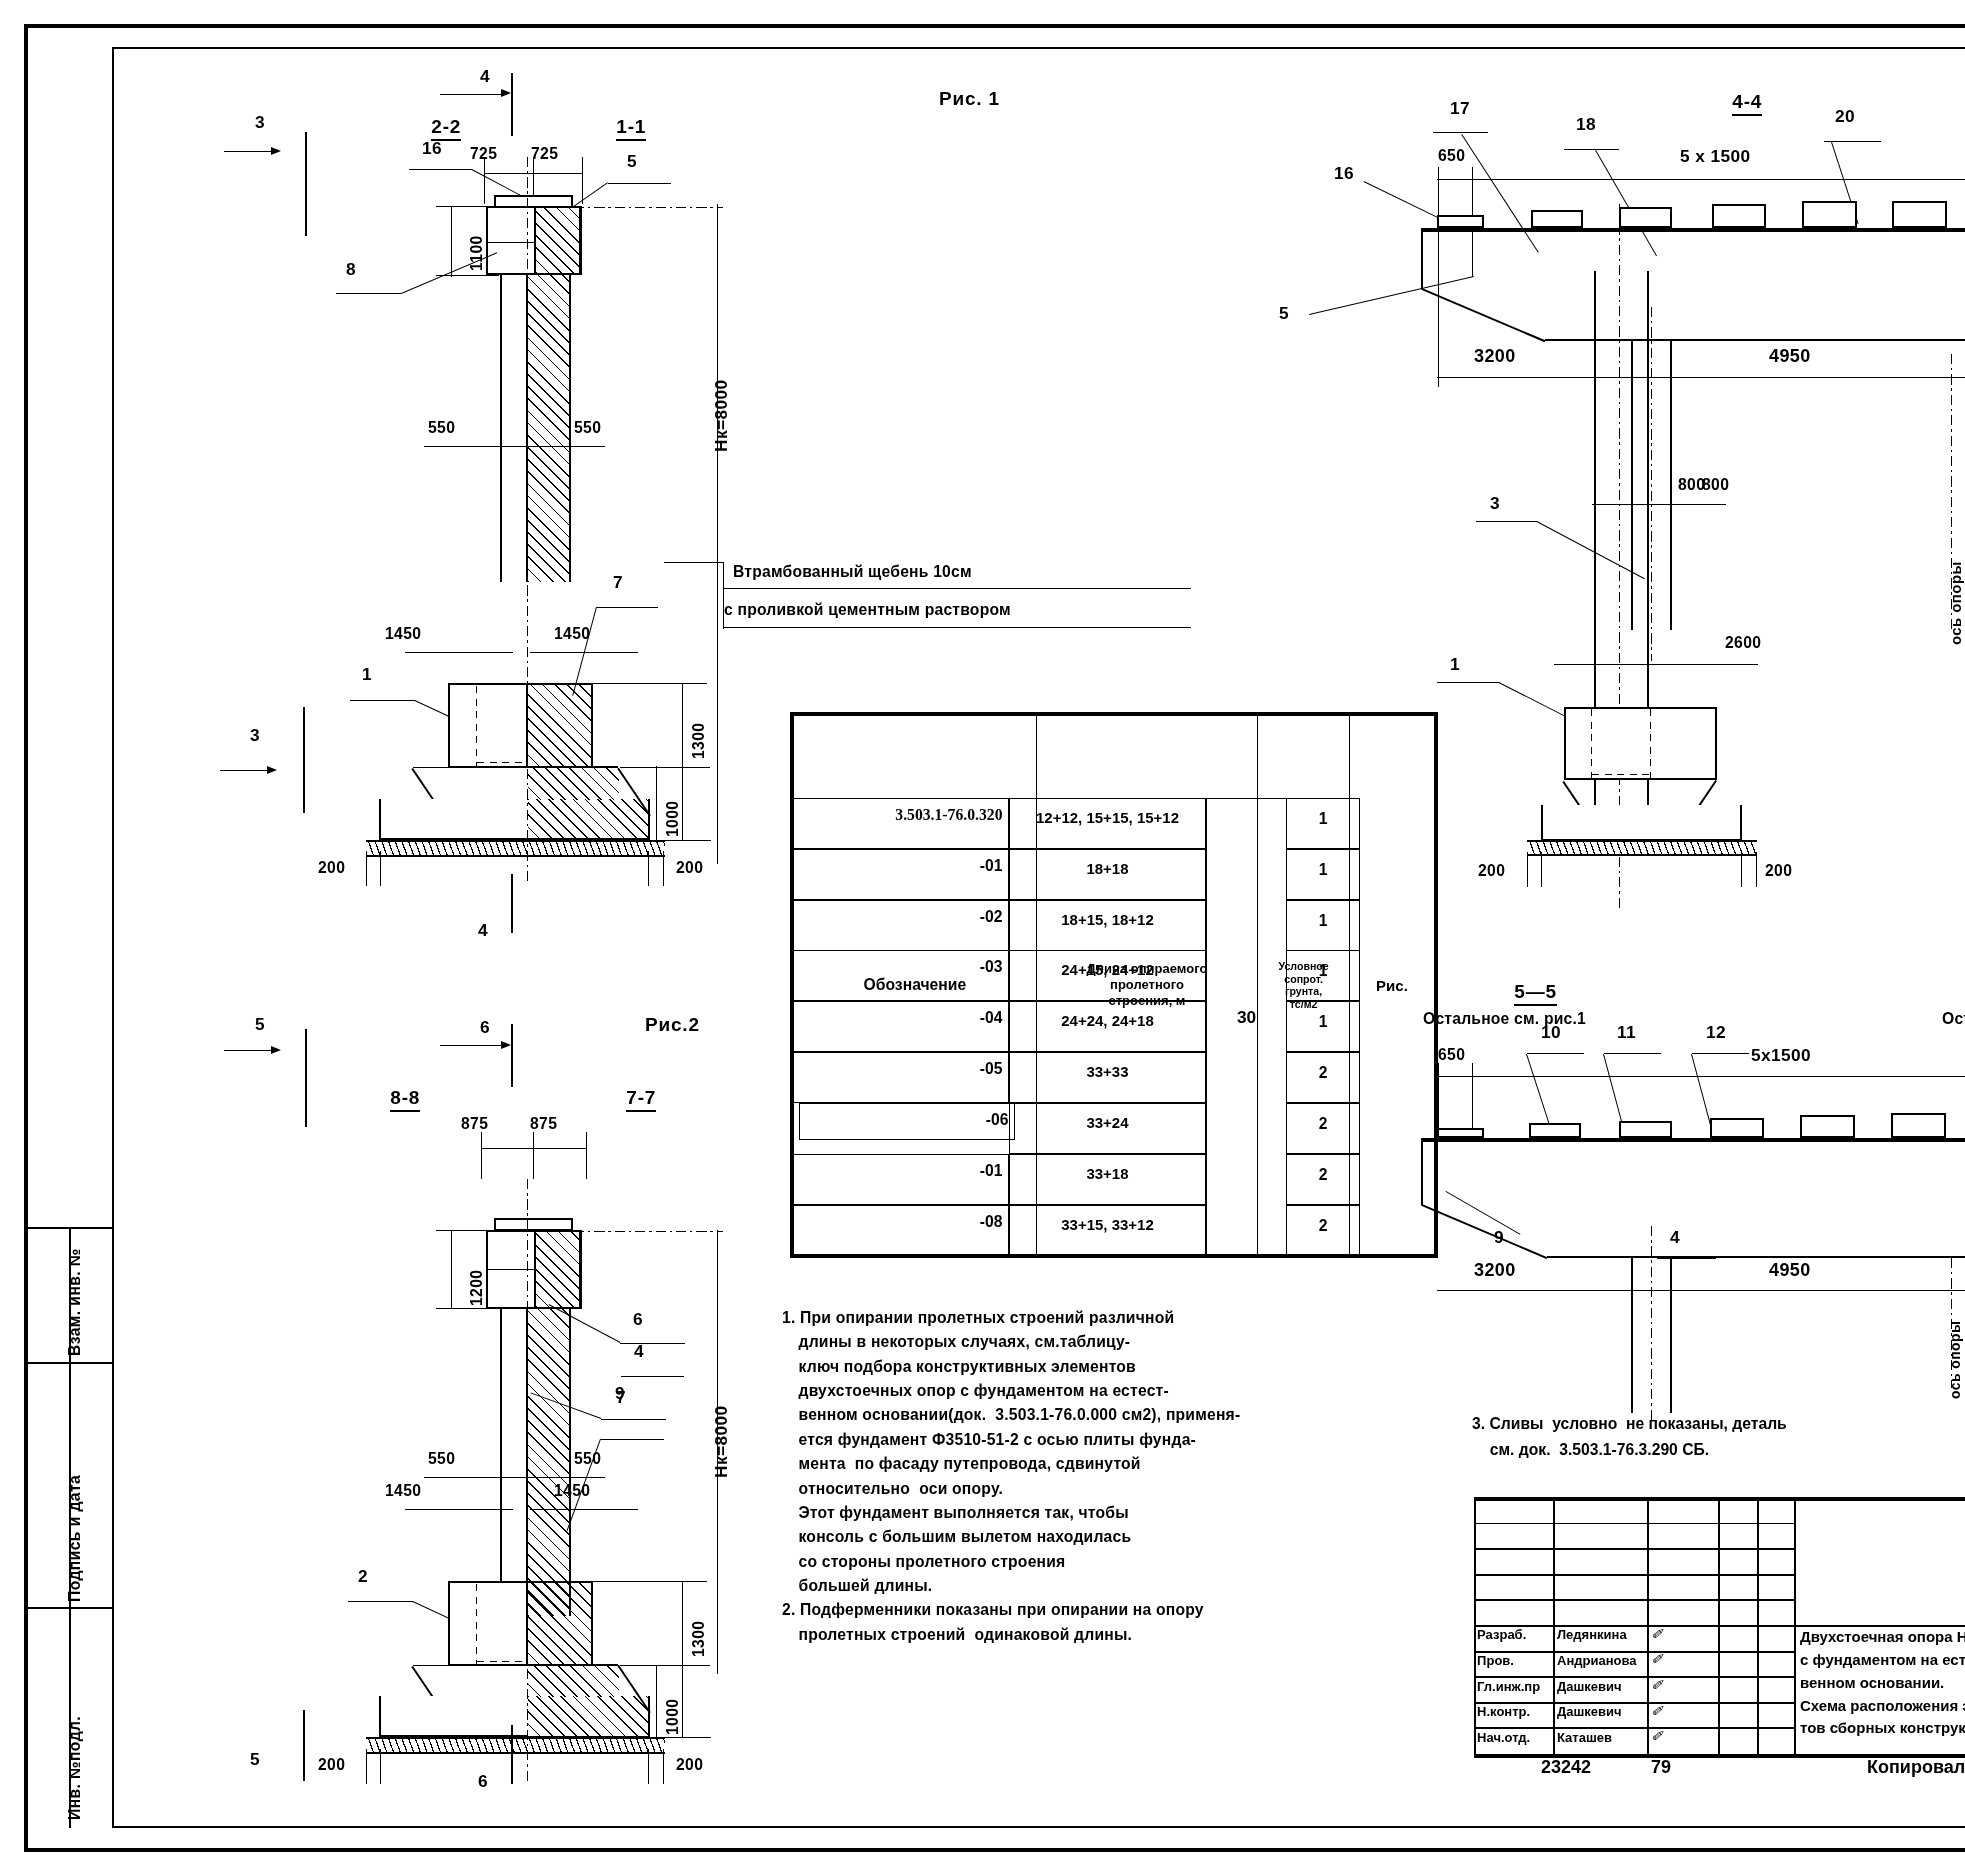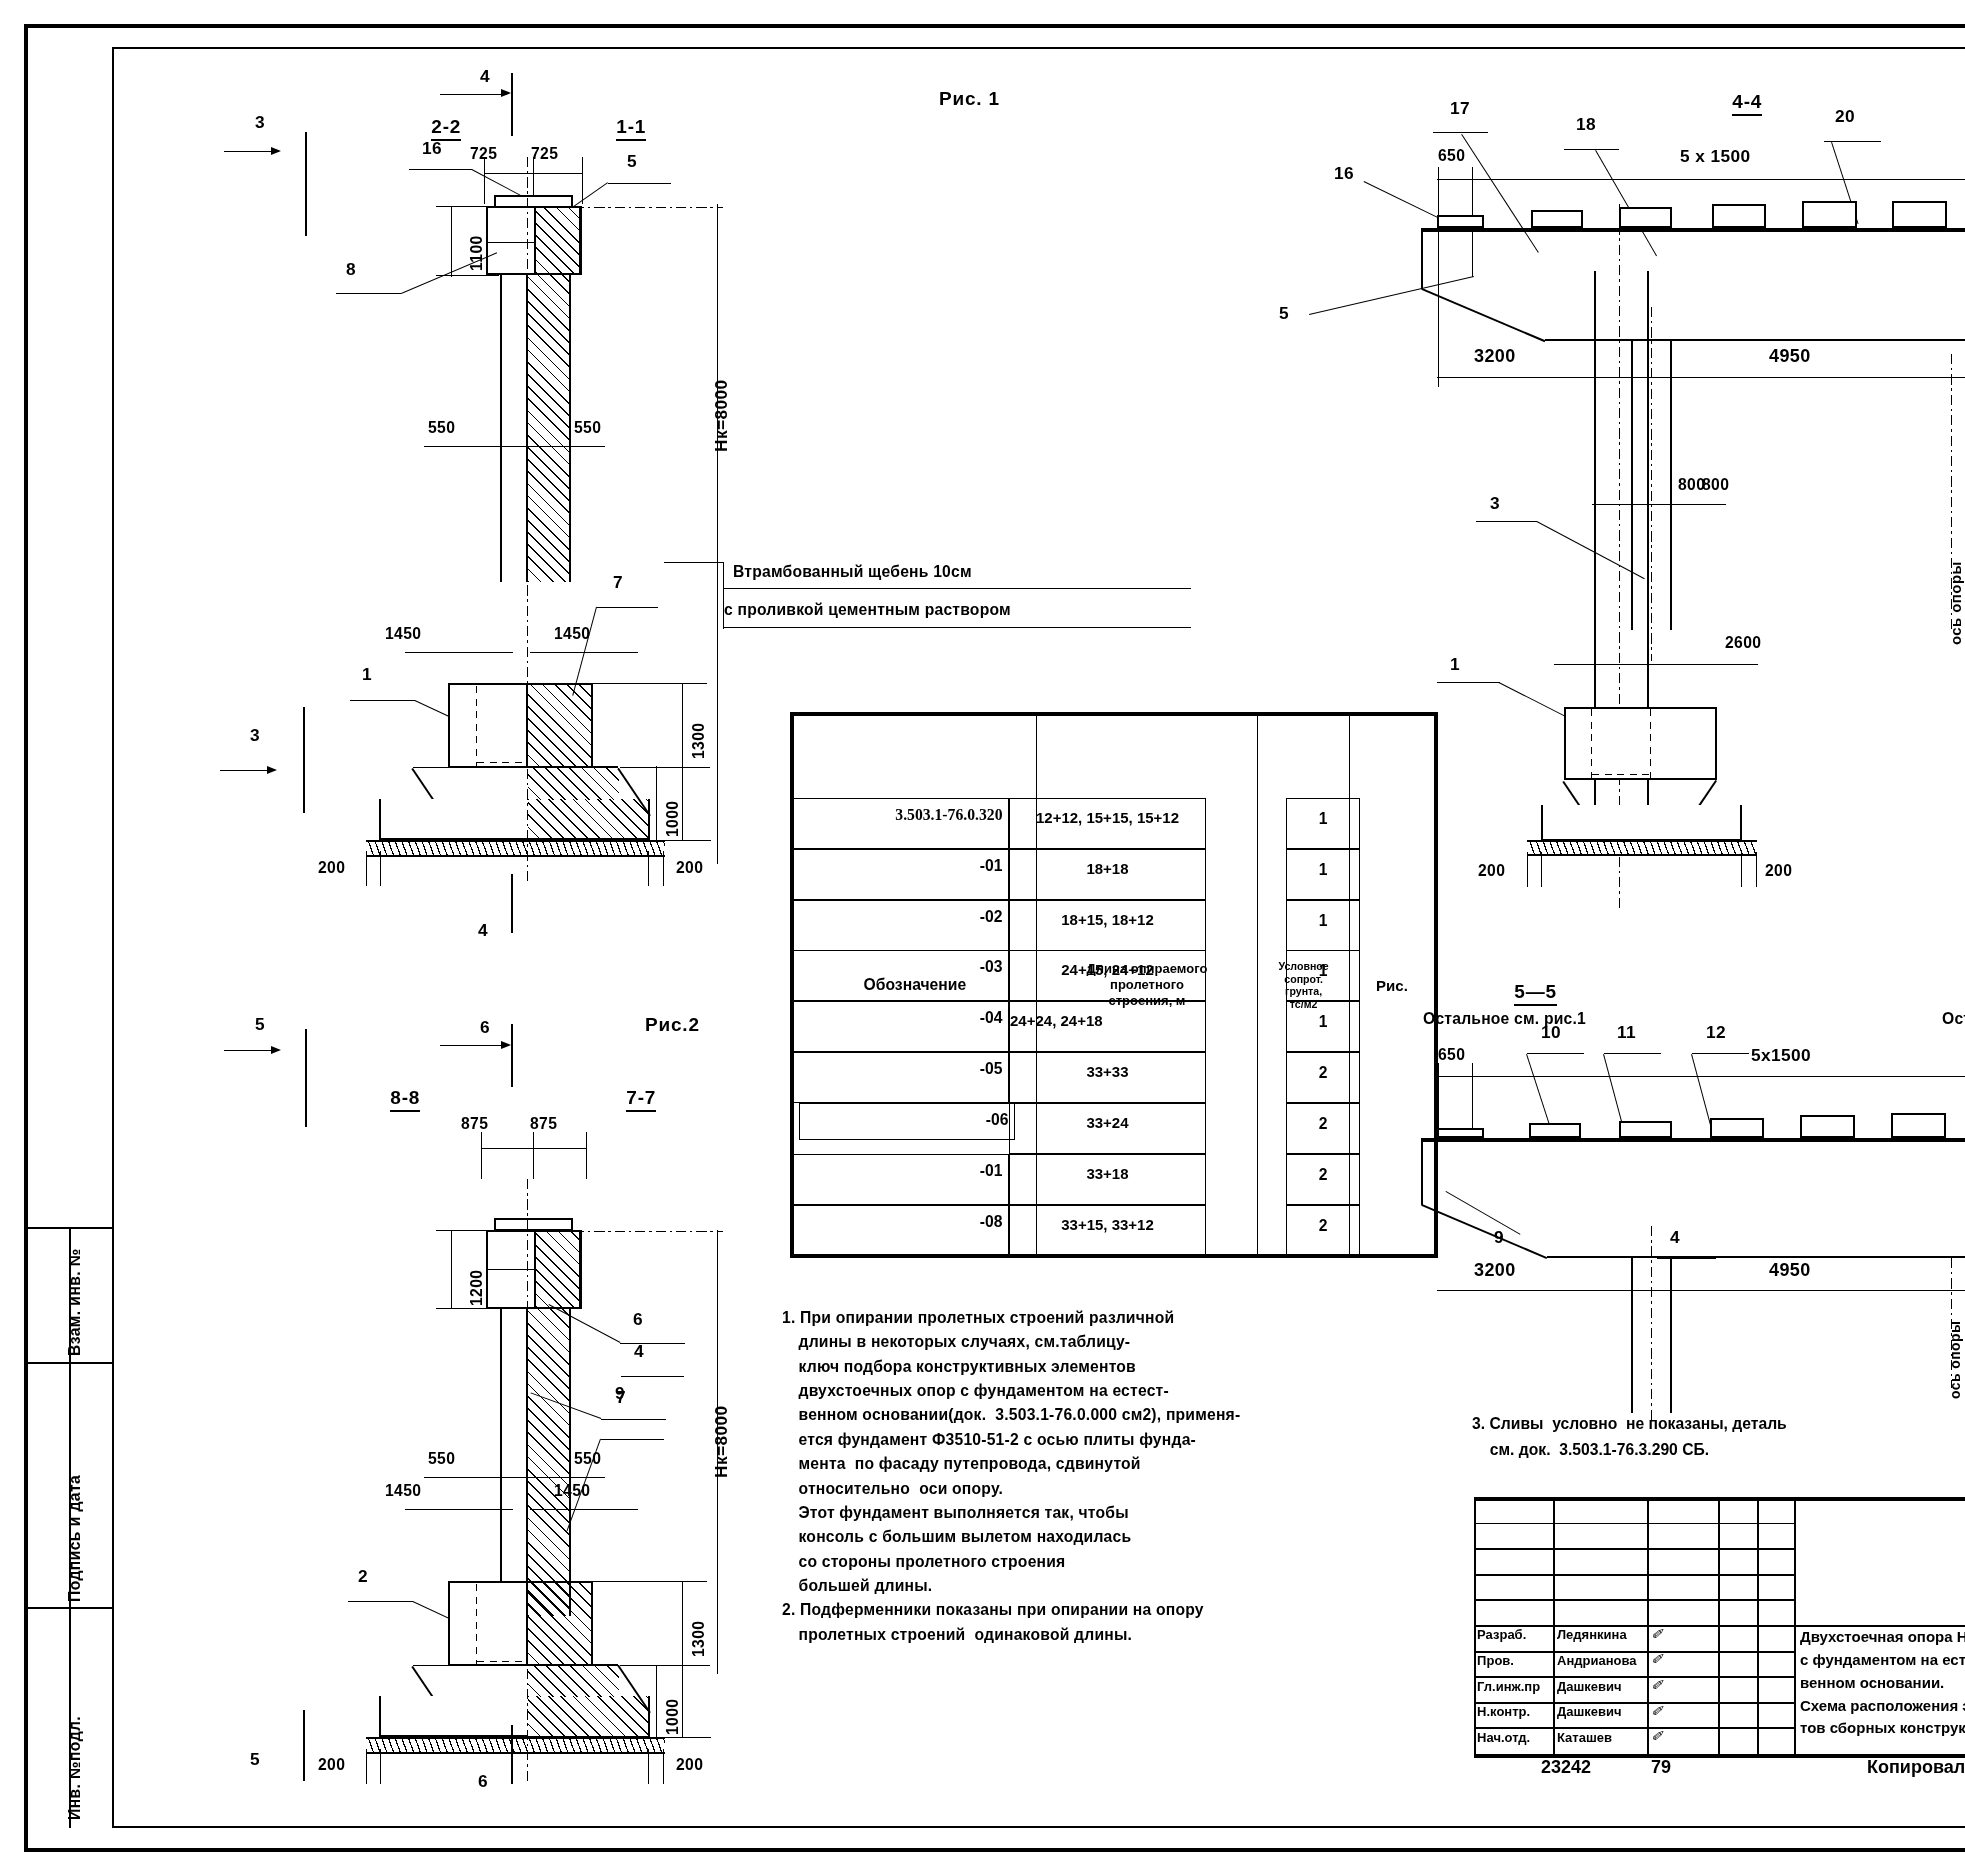--- a/index.html
+++ b/index.html
@@ -372,21 +372,21 @@
         <div style="position: absolute; left: 216px; top: 152px; width: 197px; height: 51px; border: 1.2px solid rgb(0, 0, 0); box-sizing: border-box;">
           <div style="position: absolute; left: 0px; right: 0px; top: 10.2px; text-align: center; font-size: 15px; font-weight: bold; color: rgb(0, 0, 0); white-space: nowrap;">24+15,  24+12</div>
         </div>
         <div style="position: absolute; left: 493px; top: 152px; width: 74px; height: 51px; border: 1.2px solid rgb(0, 0, 0); box-sizing: border-box;">
           <div style="position: absolute; left: 0px; right: 0px; top: 11.2px; text-align: center; font-size: 15.7px; font-weight: bold; color: rgb(0, 0, 0);">1</div>
         </div>
         <div style="position: absolute; left: 0px; top: 203px; width: 216px; height: 51px; border: 1.2px solid rgb(0, 0, 0); box-sizing: border-box;">
           <div style="position: absolute; right: 5.5px; top: 7.1px; font-size: 15.7px; font-weight: bold; color: rgb(0, 0, 0); white-space: nowrap;">-04</div>
         </div>
         <div style="position: absolute; left: 216px; top: 203px; width: 197px; height: 51px; border: 1.2px solid rgb(0, 0, 0); box-sizing: border-box;">
-          <div style="position: absolute; left: 0px; right: 0px; top: 10.2px; font-size: 15px; font-weight: bold; color: rgb(0, 0, 0); white-space: nowrap;">24+24,  24+18</div>
+          <div style="position: absolute; left: 0px; right: 0px; top: 10.2px; text-align: center; font-size: 15px; font-weight: bold; color: rgb(0, 0, 0); white-space: nowrap;">24+24,  24+18</div>
         </div>
         <div style="position: absolute; left: 493px; top: 203px; width: 74px; height: 51px; border: 1.2px solid rgb(0, 0, 0); box-sizing: border-box;">
           <div style="position: absolute; left: 0px; right: 0px; top: 11.2px; text-align: center; font-size: 15.7px; font-weight: bold; color: rgb(0, 0, 0);">1</div>
         </div>
         <div style="position: absolute; left: 0px; top: 254px; width: 216px; height: 51px; border: 1.2px solid rgb(0, 0, 0); box-sizing: border-box;">
           <div style="position: absolute; right: 5.5px; top: 7.1px; font-size: 15.7px; font-weight: bold; color: rgb(0, 0, 0); white-space: nowrap;">-05</div>
         </div>
         <div style="position: absolute; left: 216px; top: 254px; width: 197px; height: 51px; border: 1.2px solid rgb(0, 0, 0); box-sizing: border-box;">
           <div style="position: absolute; left: 0px; right: 0px; top: 10.2px; text-align: center; font-size: 15px; font-weight: bold; color: rgb(0, 0, 0); white-space: nowrap;">33+33</div>
         </div>
@@ -412,20 +412,23 @@
           <div style="position: absolute; left: 0px; right: 0px; top: 11.2px; text-align: center; font-size: 15.7px; font-weight: bold; color: rgb(0, 0, 0);">2</div>
         </div>
         <div style="position: absolute; left: 0px; top: 407px; width: 216px; height: 51px; border: 1.2px solid rgb(0, 0, 0); box-sizing: border-box;">
           <div style="position: absolute; right: 5.5px; top: 7.1px; font-size: 15.7px; font-weight: bold; color: rgb(0, 0, 0); white-space: nowrap;">-08</div>
         </div>
         <div style="position: absolute; left: 216px; top: 407px; width: 197px; height: 51px; border: 1.2px solid rgb(0, 0, 0); box-sizing: border-box;">
           <div style="position: absolute; left: 0px; right: 0px; top: 10.2px; text-align: center; font-size: 15px; font-weight: bold; color: rgb(0, 0, 0); white-space: nowrap;">33+15, 33+12</div>
         </div>
         <div style="position: absolute; left: 493px; top: 407px; width: 74px; height: 51px; border: 1.2px solid rgb(0, 0, 0); box-sizing: border-box;">
           <div style="position: absolute; left: 0px; right: 0px; top: 11.2px; text-align: center; font-size: 15.7px; font-weight: bold; color: rgb(0, 0, 0);">2</div>
+        </div>
+        <div style="position: absolute; left: 413px; top: 0px; width: 81px; height: 457px; border: 1.2px solid rgb(0, 0, 0); box-sizing: border-box;">
+          <div style="position: absolute; left: 0px; right: 0px; top: 208px; text-align: center; font-size: 17.3px; font-weight: bold; color: rgb(0, 0, 0);">30</div>
         </div>
       </div>
     </div>
 
   <div id="notes-host" style="position:absolute;left:782px;top:1309px;width:688px;">
       <div style="position: absolute; left: 0px; top: 0px; font-size: 15.7px; font-weight: bold; color: rgb(0, 0, 0); white-space: pre; font-family: &quot;Liberation Sans&quot;, sans-serif; letter-spacing: 0.2px;">1. При опирании пролетных строений различной</div>
       <div style="position: absolute; left: 16.5px; top: 24.4px; font-size: 15.7px; font-weight: bold; color: rgb(0, 0, 0); white-space: pre; font-family: &quot;Liberation Sans&quot;, sans-serif; letter-spacing: 0.2px;">длины в некоторых случаях, см.таблицу-</div>
       <div style="position: absolute; left: 16.5px; top: 49px; font-size: 15.7px; font-weight: bold; color: rgb(0, 0, 0); white-space: pre; font-family: &quot;Liberation Sans&quot;, sans-serif; letter-spacing: 0.2px;">ключ подбора конструктивных элементов</div>
       <div style="position: absolute; left: 16.5px; top: 73px; font-size: 15.7px; font-weight: bold; color: rgb(0, 0, 0); white-space: pre; font-family: &quot;Liberation Sans&quot;, sans-serif; letter-spacing: 0.2px;">двухстоечных опор с фундаментом на естест-</div>
       <div style="position: absolute; left: 16.5px; top: 97px; font-size: 15.7px; font-weight: bold; color: rgb(0, 0, 0); white-space: pre; font-family: &quot;Liberation Sans&quot;, sans-serif; letter-spacing: 0.2px;">венном основании(док.  3.503.1-76.0.000 см2), применя-</div>

